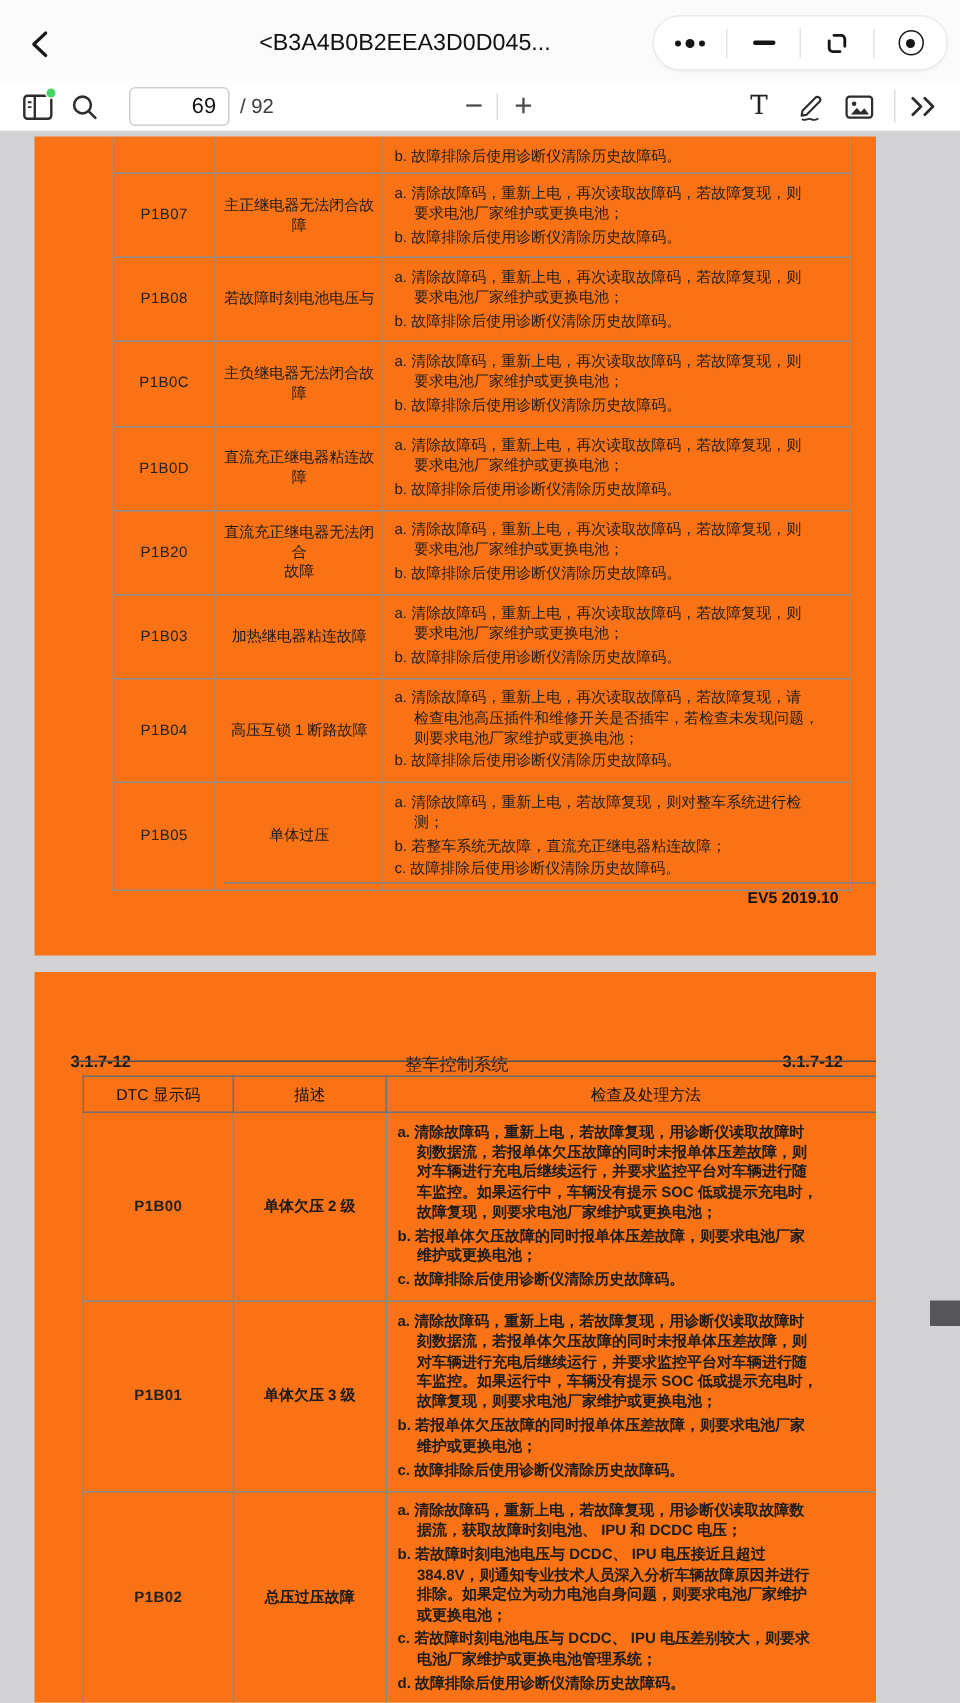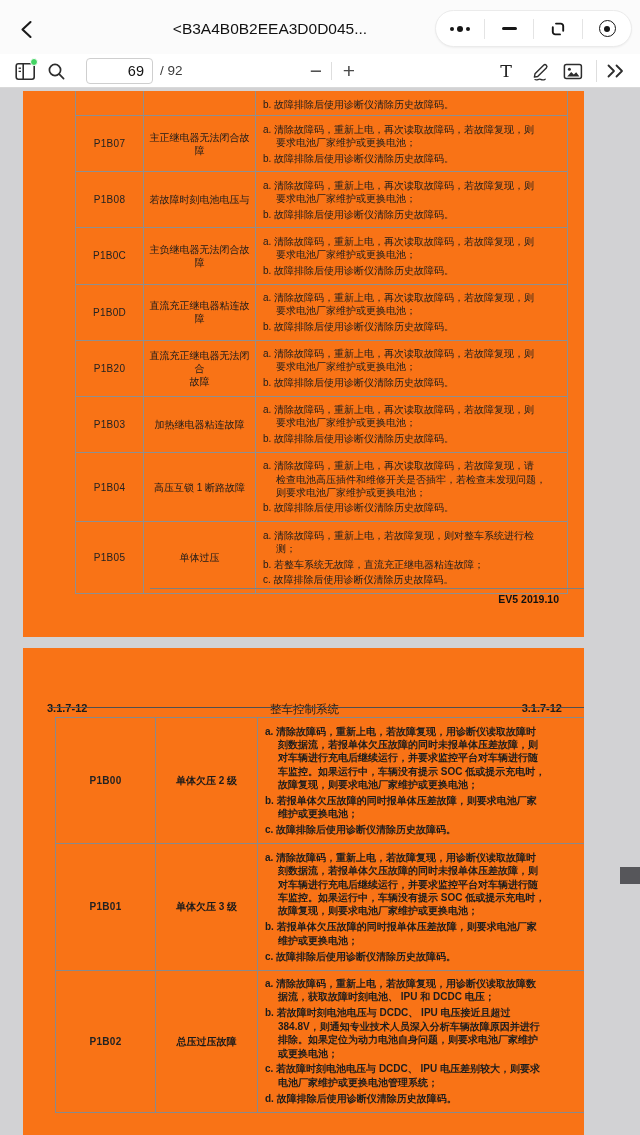--- a/index.html
+++ b/index.html
@@ -285,20 +285,25 @@
       <span class="sec-right">3.1.7-12</span>
     </div>
     <div class="sec-rule"></div>
     <table class="t2">
       <colgroup>
           <col>
           <col>
           <col>
         </colgroup>
       <tbody>
+        <tr>
+          <th>DTC 显示码</th>
+          <th>描述</th>
+          <th>检查及处理方法</th>
+        </tr>
       <tr>
             <td class="code">P1B00</td>
             <td class="desc">单体欠压 2 级</td>
             <td class="methods">
               <div class="mi">a. 清除故障码，重新上电，若故障复现，用诊断仪读取故障时
 刻数据流，若报单体欠压故障的同时未报单体压差故障，则
 对车辆进行充电后继续运行，并要求监控平台对车辆进行随
 车监控。如果运行中，车辆没有提示 SOC 低或提示充电时，
 故障复现，则要求电池厂家维护或更换电池；</div>
               <div class="mi">b. 若报单体欠压故障的同时报单体压差故障，则要求电池厂家

